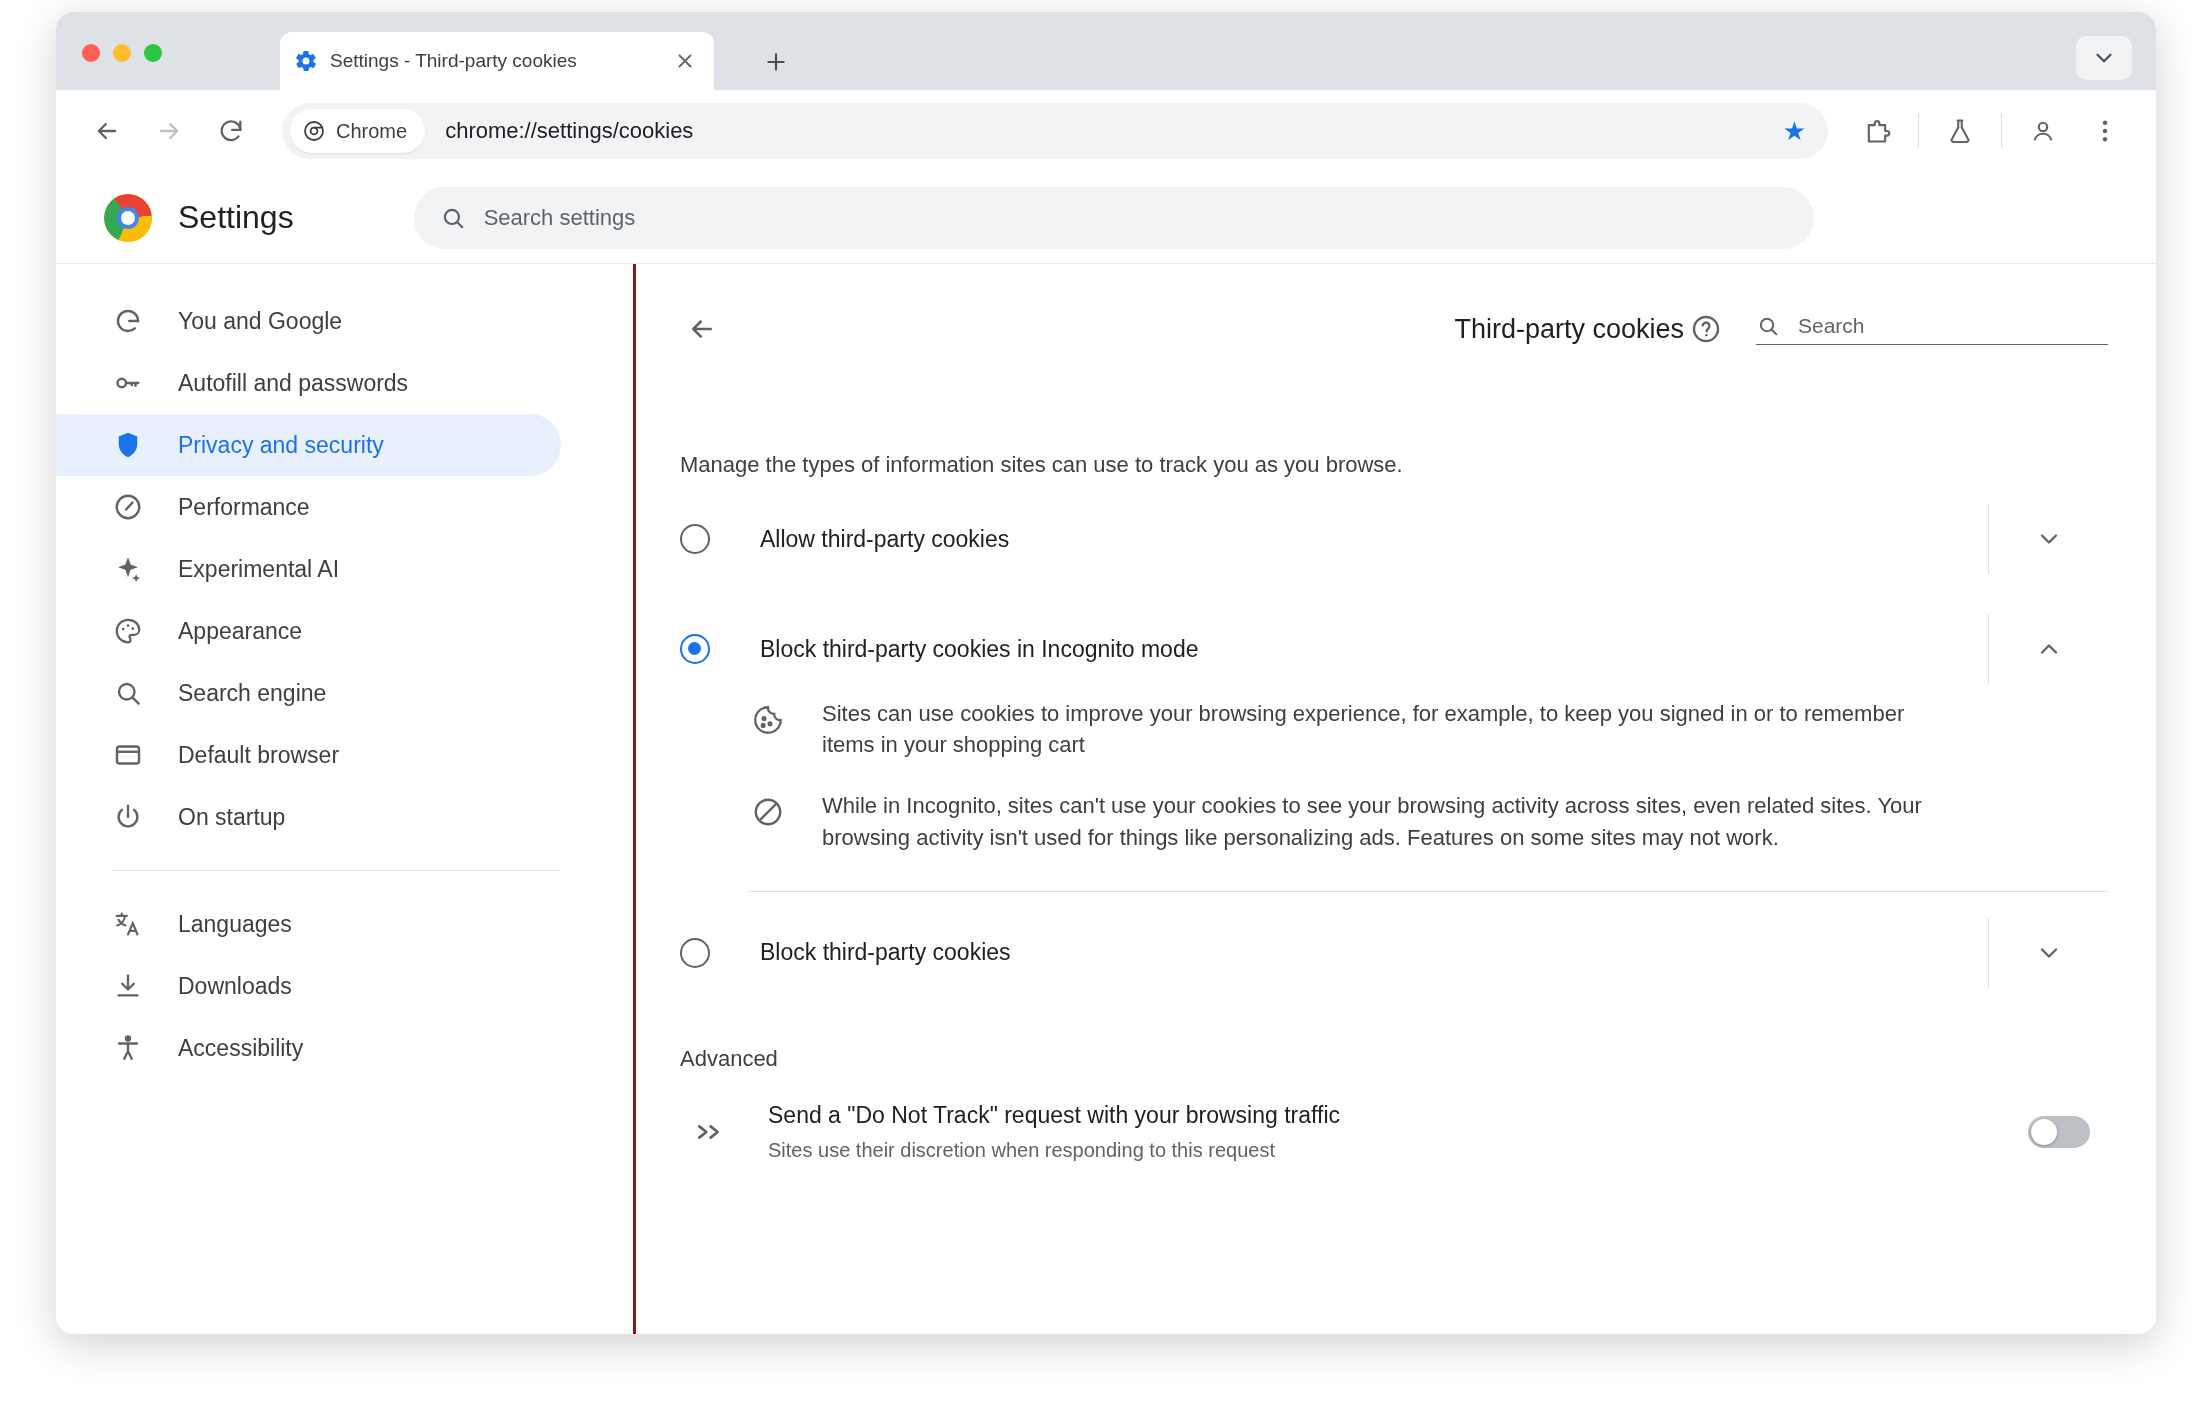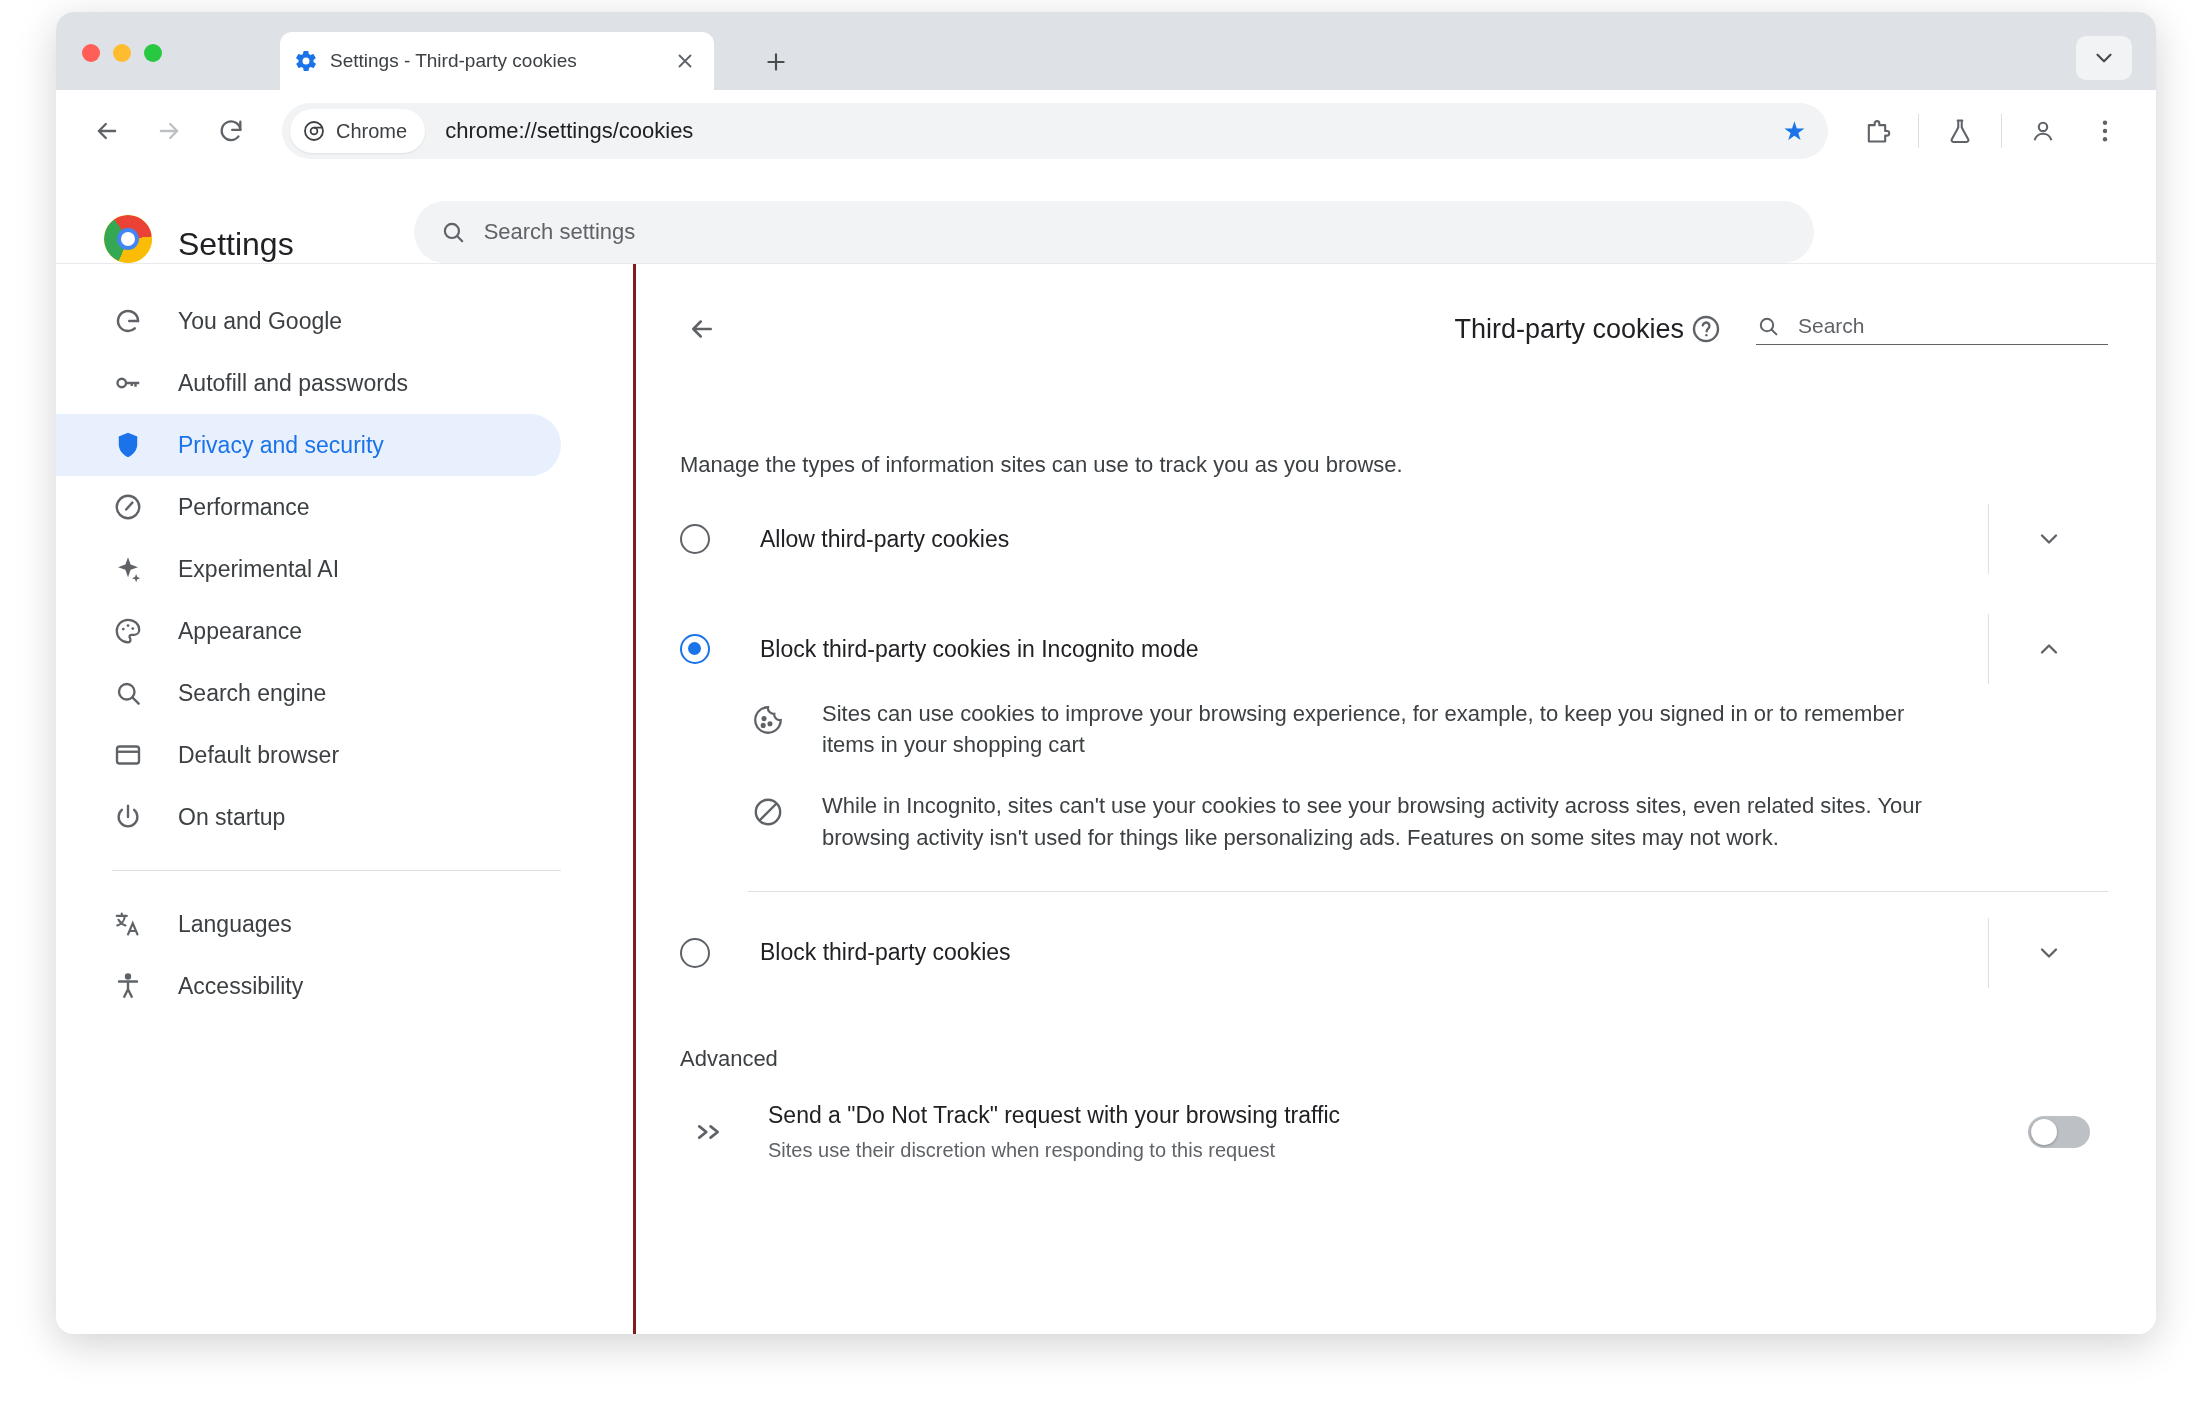--- a/index.html
+++ b/index.html
@@ -131,21 +131,21 @@
     color: #5f6368;
   }
   .tb-sep {
     width: 1px; height: 34px; background: #dadce0; margin: 0 6px;
   }
 
   
   .settings-header {
     height: 92px;
     background: #ffffff;
-    display: flex; align-items: flex-end;
+    display: flex; align-items: center;
     padding-left: 48px;
     border-bottom: 1px solid #e8eaed;
   }
   .chrome-logo {
     width: 48px; height: 48px; border-radius: 50%;
     background: radial-gradient(circle at 50% 50%, #ffffff 0 24%, #4285f4 24% 34%, #fbbc05 34% 100%);
     position: relative; flex: 0 0 48px;
     overflow: hidden;
   }
   .chrome-logo::before {
@@ -544,20 +544,29 @@
         <div class="side-item">
           <span class="side-icon">
             <svg viewBox="0 0 24 24" width="30" height="30" fill="none" stroke="currentColor" stroke-width="1.7" stroke-linecap="round">
               <path d="M3 5.5h8M7 3.6v1.9M9.4 5.5c0 3.6-2.6 6.6-6 7.7M4.4 8.6c1.3 2.4 3.4 3.9 5.6 4.6"></path>
               <path d="M12 20.4l3.8-9 3.8 9M13.4 17.6h4.8"></path>
             </svg>
           </span>
           <span class="label">Languages</span>
         </div>
 
+        <div class="side-item">
+          <span class="side-icon">
+            <svg viewBox="0 0 24 24" width="30" height="30" fill="none" stroke="currentColor" stroke-width="1.9" stroke-linecap="round" stroke-linejoin="round">
+              <path d="M12 3.5v11M7.4 10.2L12 14.8l4.6-4.6"></path>
+                <path d="M4.5 19.5h15"></path>
+            </svg>
+          </span>
+          <span class="label">Downloads</span>
+        </div>
 
         <div class="side-item">
           <span class="side-icon">
             <svg viewBox="0 0 24 24" width="30" height="30" fill="none" stroke="currentColor" stroke-width="1.9" stroke-linecap="round">
               <circle cx="12" cy="4.4" r="1.6" fill="currentColor"></circle>
               <path d="M4.8 8.4h14.4M12 8.4v6.2M12 14.6l-3 6M12 14.6l3 6"></path>
             </svg>
           </span>
           <span class="label">Accessibility</span>
         </div>

